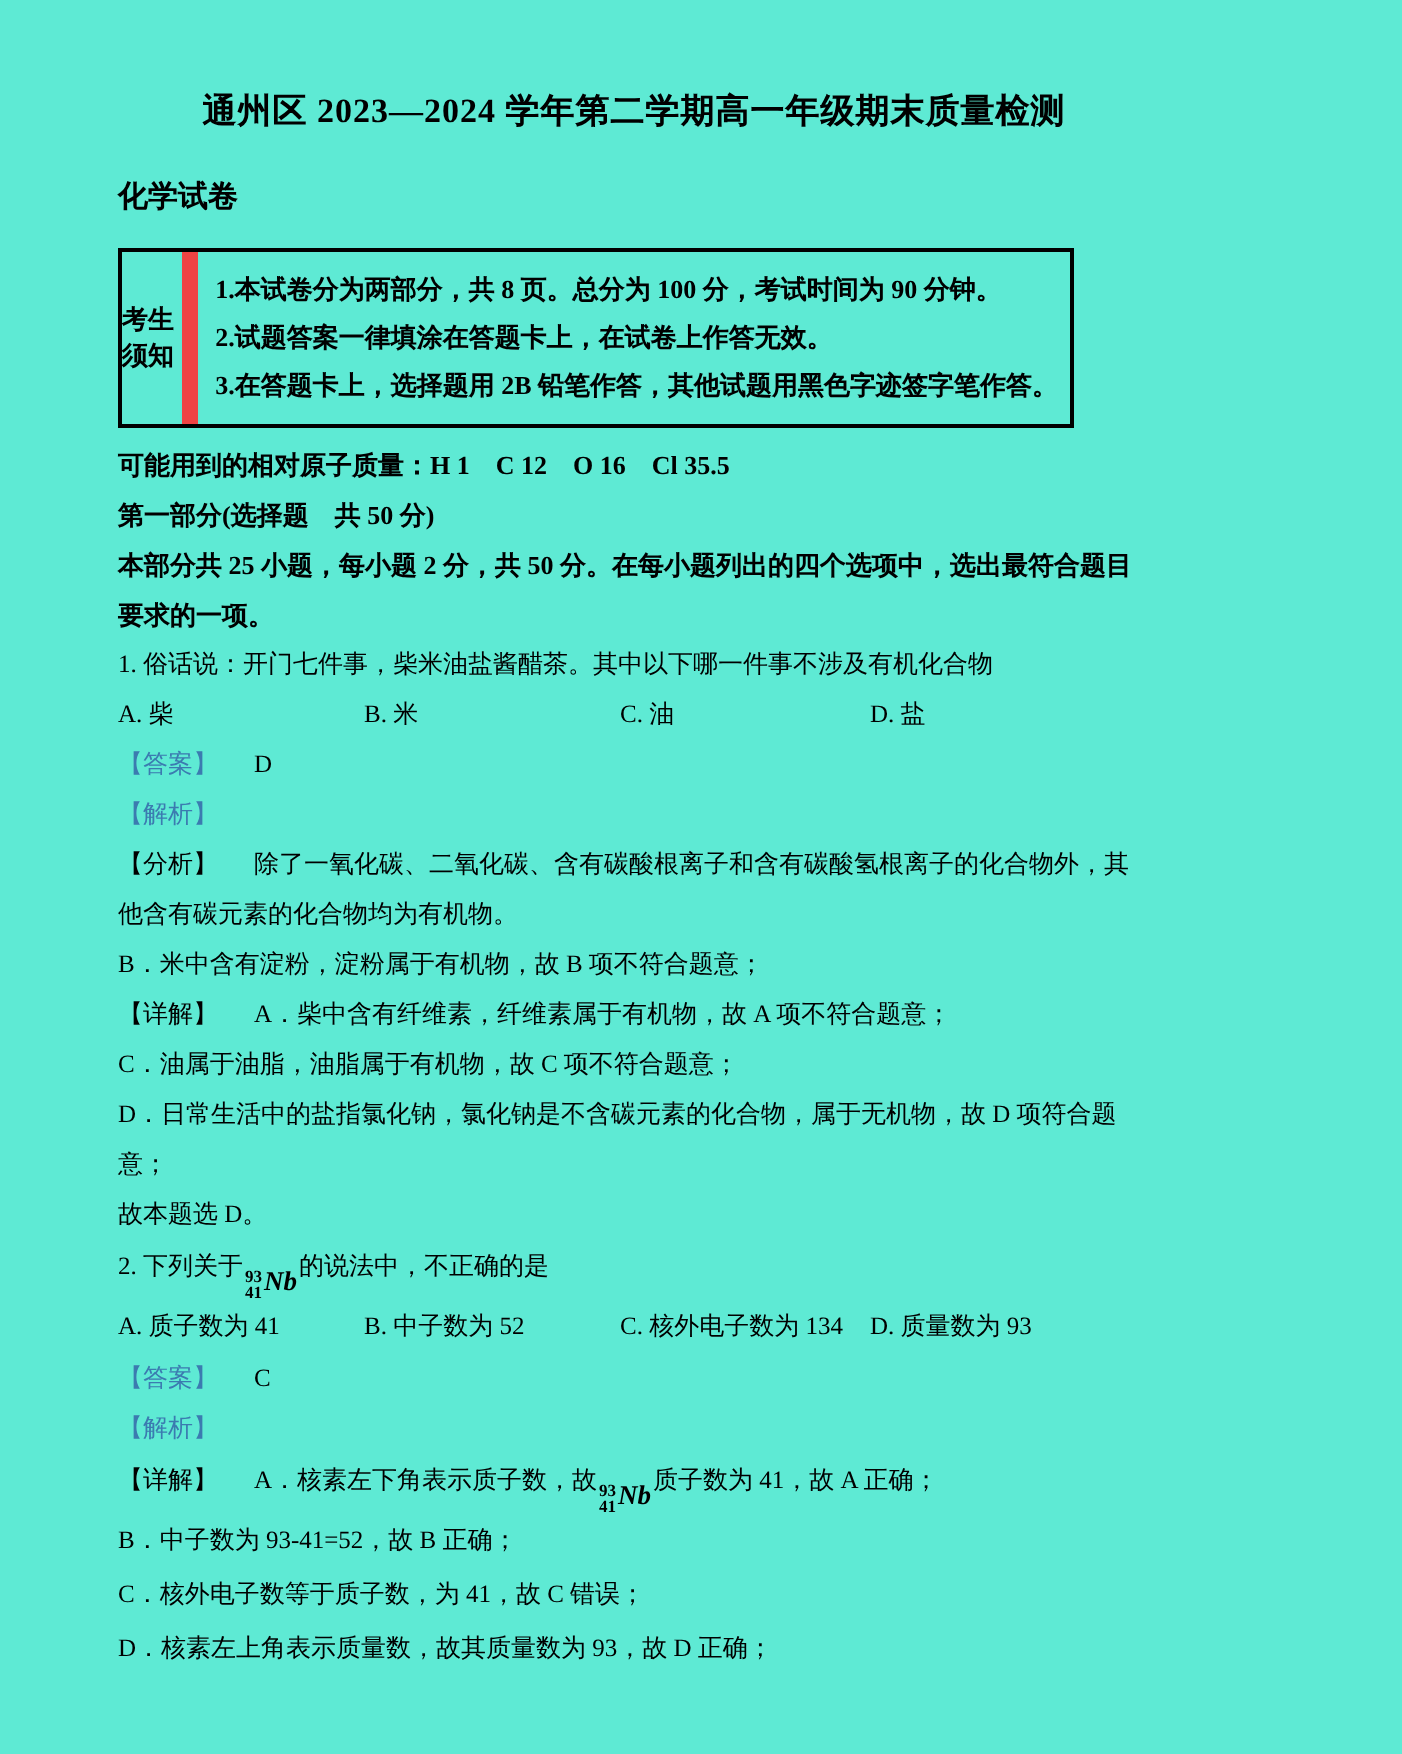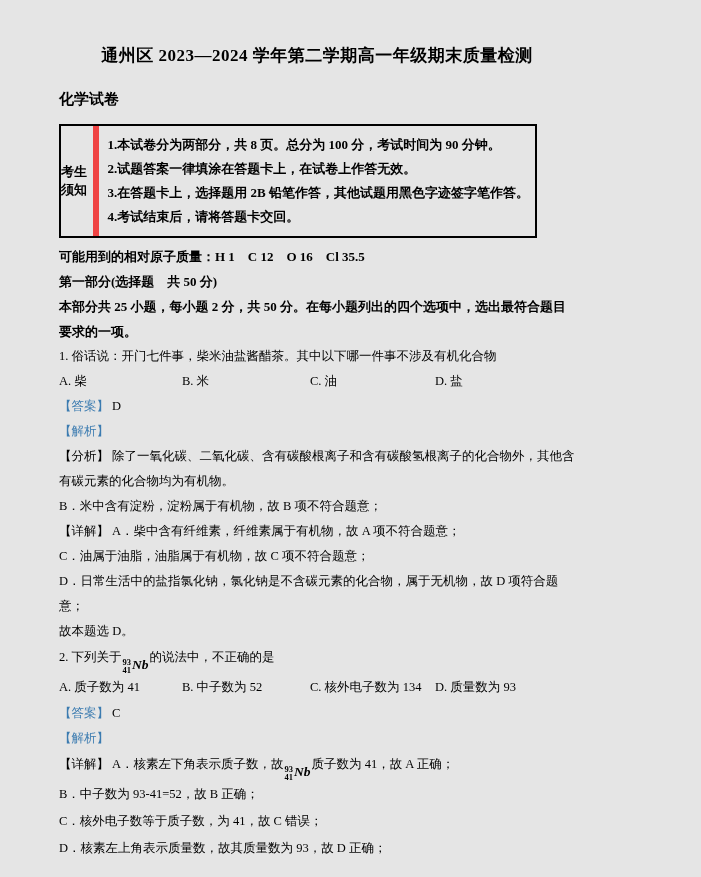--- a/index.html
+++ b/index.html
@@ -1,61 +1,61 @@
 <!DOCTYPE html>
 <html><head>
 <meta charset="utf-8">
 <style>
   * { margin:0; padding:0; box-sizing:border-box; }
   html,body { background:#ffffff; }
   .page {
     position:relative;
     width:701px; height:877px;
-    background:#e5e5e5;
+    background:#5eead4;
     font-family:"Liberation Serif","DejaVu Serif",serif;
     color:#000000;
     overflow:hidden;
   }
   .content { padding:46px 126px 0 59px; }
 
   .doc-title {
     text-align:center; font-size:17px; font-weight:bold;
     letter-spacing:0.5px; line-height:20px;
   }
   .doc-subtitle {
     text-align:left; font-size:15px; font-weight:bold;
     margin-top:24px; line-height:18px;
   }
 
   .notice-box {
     margin-top:16px; width:478px;
     border:2px solid #000; display:flex;
   }
   .notice-left {
-    width:64px; border-right:6px solid #ef4444;
+    width:64px; border-right:8px solid #ef4444;
     display:flex; align-items:center; justify-content:center;
     font-weight:bold; font-size:13px;
   }
   .notice-right { flex:1; padding:7px 6px 7px 9px; }
   .notice-right p {
     font-weight:bold; font-size:13px; line-height:24px;
     white-space:nowrap;
   }
 
   .body-text { margin-top:6px; }
   .line { font-size:12.5px; line-height:25px; }
   .bold { font-weight:bold; font-size:13px; }
   .center { }
 
   .opts {
     display:grid; grid-template-columns:123px 128px 125px 1fr;
     font-size:12.5px; line-height:25px;
   }
 
-  .tag { margin-right:3px; }
+  .tag { margin-right:18px; }
   .lh27 { line-height:27px; }
 
   .isotope { display:inline-flex; align-items:flex-start; vertical-align:-4px; margin:0 1px; }
   .iso-stack {
     display:inline-flex; flex-direction:column;
     font-size:8.5px; line-height:8px; font-weight:bold;
     text-align:right; margin-right:1px;
   }
   .iso-symbol { font-weight:bold; font-size:13.5px; line-height:14px;font-style:italic; }
 </style>
@@ -67,21 +67,20 @@
 
     <div class="doc-title">通州区 2023—2024 学年第二学期高一年级期末质量检测</div>
     <div class="doc-subtitle">化学试卷</div>
 
     <div class="notice-box">
       <div class="notice-left">考生须知</div>
       <div class="notice-right">
         <p>1.本试卷分为两部分，共 8 页。总分为 100 分，考试时间为 90 分钟。</p>
         <p>2.试题答案一律填涂在答题卡上，在试卷上作答无效。</p>
         <p>3.在答题卡上，选择题用 2B 铅笔作答，其他试题用黑色字迹签字笔作答。</p>
-        <p>4.考试结束后，请将答题卡交回。</p>
       </div>
     </div>
 
     <div class="body-text">
 
       <p class="line bold">可能用到的相对原子质量：H 1　C 12　O 16　Cl 35.5</p>
       <p class="line bold center">第一部分(选择题　共 50 分)</p>
       <p class="line bold">本部分共 25 小题，每小题 2 分，共 50 分。在每小题列出的四个选项中，选出最符合题目要求的一项。</p>
 
       <p class="line">1. 俗话说：开门七件事，柴米油盐酱醋茶。其中以下哪一件事不涉及有机化合物</p>

